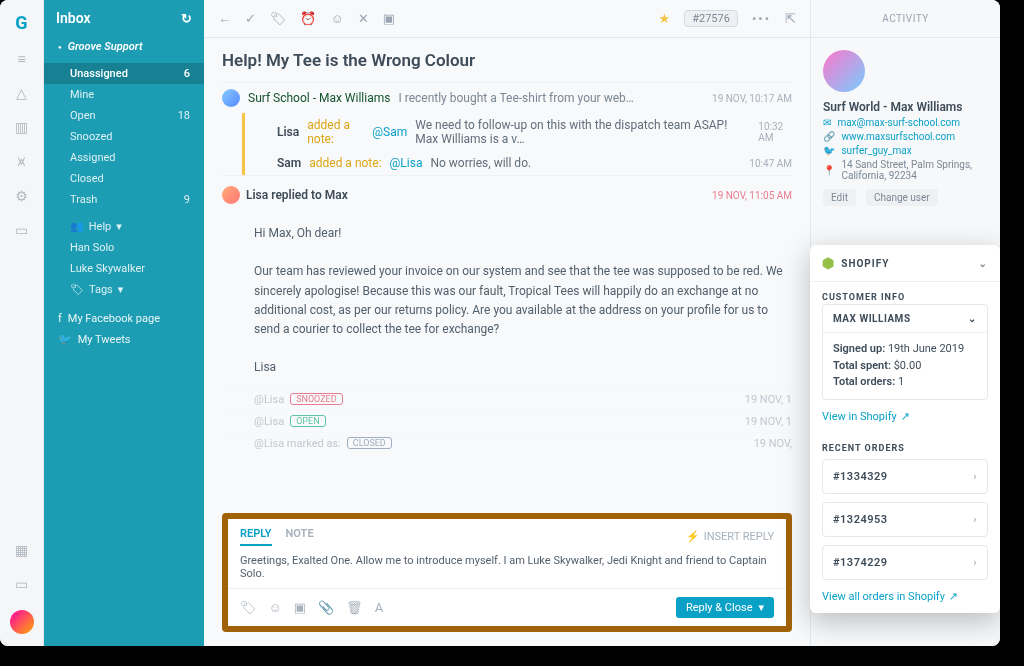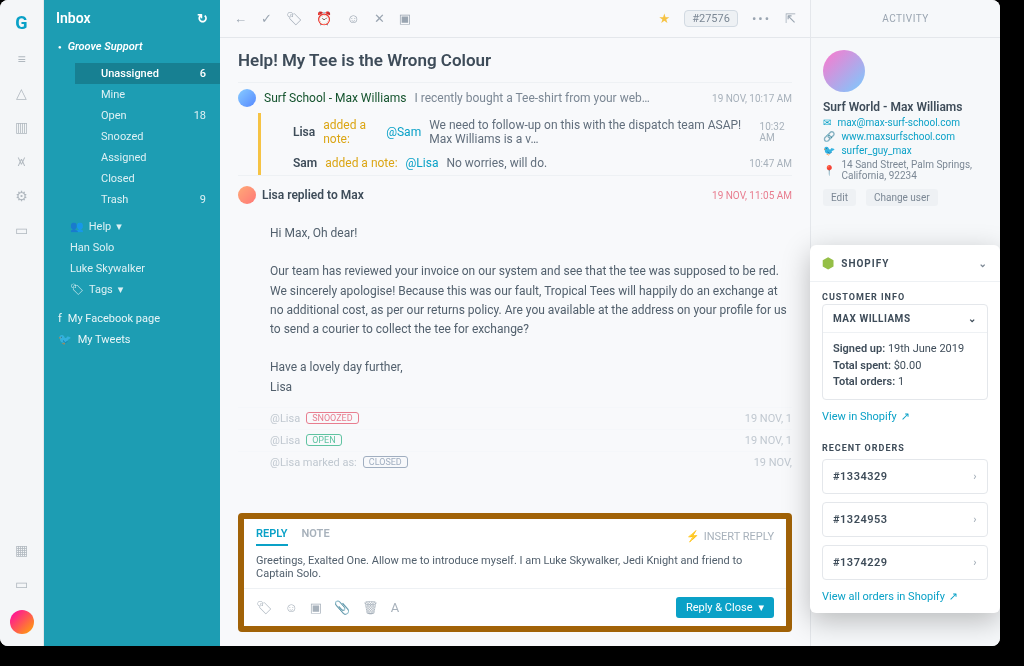--- a/index.html
+++ b/index.html
@@ -7,24 +7,24 @@
 .app { display: flex; width: 1000px; height: 646px; background: #f8f9fb; border-radius: 8px; overflow: hidden; }
 
 
 .icon-rail { width: 44px; background: #f4f6f8; border-right: 1px solid #e4e7eb; display: flex; flex-direction: column; align-items: center; padding: 12px 0; gap: 18px; }
 .icon-rail .logo { color: #0aa1c7; font-weight: bold; font-size: 18px; }
 .icon-rail .ri { color: #b0b8bf; font-size: 14px; cursor: pointer; }
 .icon-rail .spacer { flex: 1; }
 .icon-rail .avatar { width: 24px; height: 24px; border-radius: 50%; background: linear-gradient(135deg,#f0a,#fa0); }
 
 
-.sidebar { width: 176px; background: #1d9db3; color: #fff; font-size: 12px; display: flex; flex-direction: column; }
+.sidebar { width: 160px; background: #1d9db3; color: #fff; font-size: 12px; display: flex; flex-direction: column; }
 .sb-head { display: flex; align-items: center; padding: 10px 12px; font-weight: 600; font-size: 14px; }
 .sb-head .refresh { margin-left: auto; font-size: 13px; cursor: pointer; }
-.sb-section { padding: 6px 0; margin-left: 31px; }
+.sb-section { padding: 6px 0; }
 .sb-title { display: flex; align-items: center; padding: 4px 14px; font-size: 11px; font-weight: 600; font-style: italic; }
 .sb-title::before { content: "●"; font-size: 6px; margin-right: 6px; }
 .sb-item { display: flex; justify-content: space-between; padding: 4px 14px 4px 26px; font-size: 11px; cursor: pointer; color: rgba(255,255,255,0.85); }
 .sb-item.active { background: rgba(0,0,0,0.18); color: #fff; font-weight: 500; }
 .sb-item .cnt { }
 .sb-sub { font-size: 11px; padding: 4px 14px 4px 26px; color: rgba(255,255,255,0.85); display:flex; align-items:center; gap:5px; cursor:pointer;}
 .sb-social { padding: 4px 14px; font-size: 11px; display:flex; align-items:center; gap:6px; cursor:pointer; color: rgba(255,255,255,0.9);}
 
 
 .main { flex: 1; display: flex; flex-direction: column; background: #f8f9fb; }
@@ -219,21 +219,20 @@
       </div>
 
       <div class="reply-head">
         <div class="av" style="width:18px;height:18px;border-radius:50%;background:linear-gradient(135deg,#fa7,#f77);"></div>
         <span class="author">Lisa replied to Max</span>
         <span class="time">19 NOV, 11:05 AM</span>
       </div>
       <div class="reply-block">
         <p>Hi Max, Oh dear!</p><br>
         <p>Our team has reviewed your invoice on our system and see that the tee was supposed to be red. We sincerely apologise! Because this was our fault, Tropical Tees will happily do an exchange at no additional cost, as per our returns policy. Are you available at the address on your profile for us to send a courier to collect the tee for exchange?</p><br>
-        <p>Have a lovely day further,</p>
         <p>Lisa</p>
       </div>
 
       <div class="event-row">
           <span>@Lisa</span>
           <span class="pill snooze">SNOOZED</span>
           <span class="time">19 NOV, 1</span>
         </div>
       <div class="event-row">
           <span>@Lisa</span>

